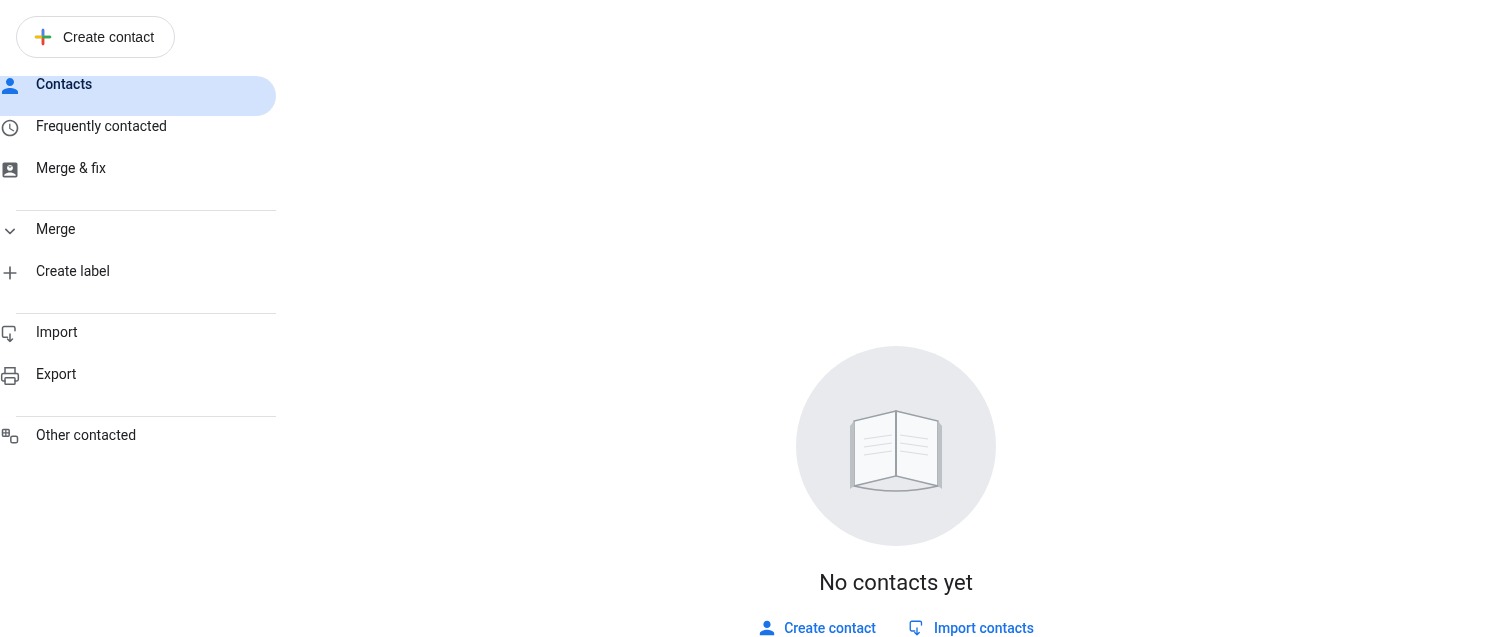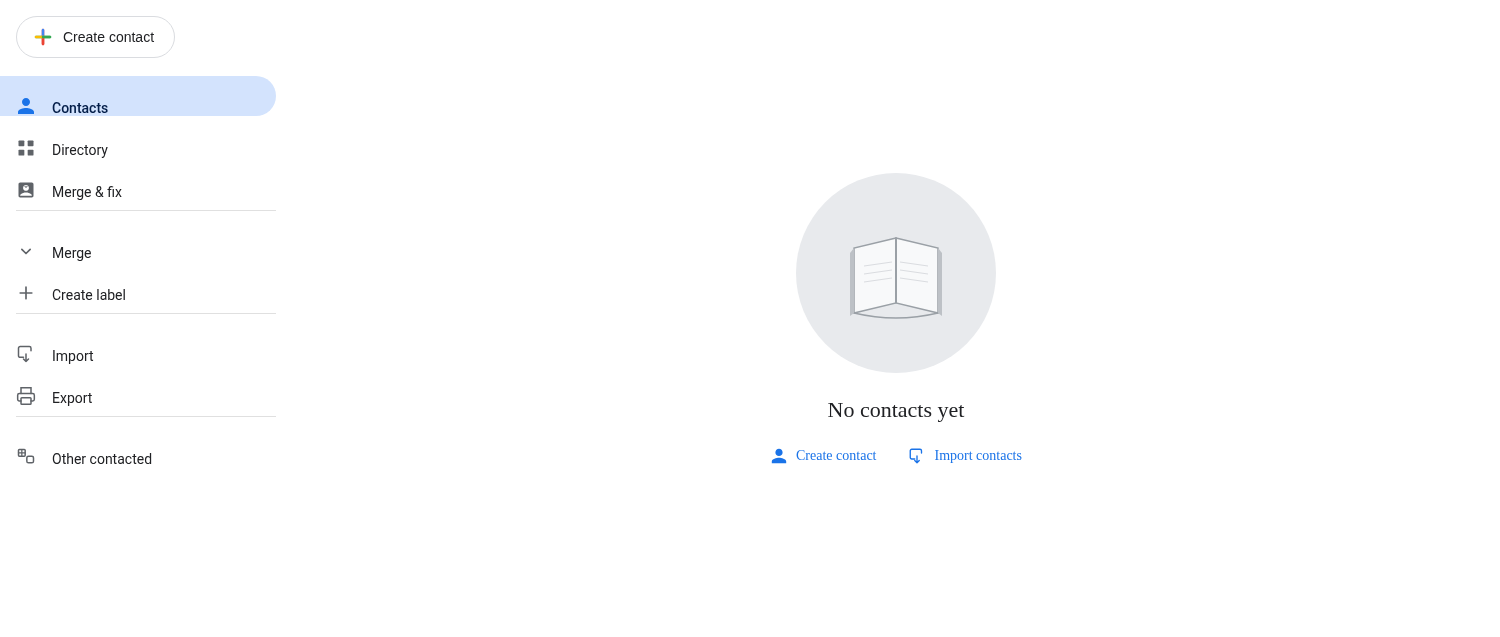--- a/index.html
+++ b/index.html
@@ -42,23 +42,23 @@
       display: flex;
       align-items: center;
       justify-content: center;
       width: 20px;
       height: 20px;
       flex-shrink: 0;
     }
 
     .nav-item {
       display: flex;
-      align-items: flex-end;
+      align-items: flex-start;
       gap: 16px;
-      padding: 0 16px;
+      padding: 0 0;
       height: 40px;
       border-radius: 0 24px 24px 0;
       margin-right: 16px;
       cursor: pointer;
       font-size: 14px;
       color: #202124;
       font-weight: 400;
       position: relative;
     }
     .nav-item.active {
@@ -80,24 +80,23 @@
       height: 1px;
       background: #e0e0e0;
       margin: 8px 16px;
     }
 
     
     .main-content {
       flex: 1;
       display: flex;
       align-items: center;
-      justify-content: center;
+      justify-content: flex-end;
       flex-direction: column;
       gap: 24px;
-      font-family: Liberation Serif, serif;
     }
 
     .empty-state {
       display: flex;
       flex-direction: column;
       align-items: center;
       gap: 24px;
     }
 
     .book-circle {
@@ -163,32 +162,29 @@
 
   <div class="nav-item active">
     <span class="nav-icon">
       <svg width="20" height="20" viewBox="0 0 24 24" fill="none">
         <path d="M12 12c2.7 0 4.8-2.1 4.8-4.8S14.7 2.4 12 2.4 7.2 4.5 7.2 7.2 9.3 12 12 12zm0 2.4c-3.2 0-9.6 1.6-9.6 4.8v2.4h19.2v-2.4c0-3.2-6.4-4.8-9.6-4.8z" fill="#1a73e8"></path>
       </svg>
     </span>
     <span>Contacts</span>
   </div>
 
-
-  <div class="nav-item">
-    <span class="nav-icon">
-      <svg width="20" height="20" viewBox="0 0 24 24" fill="none">
-        <rect x="3" y="3" width="7" height="7" rx="1" fill="#5f6368"></rect>
-        <rect x="14" y="3" width="7" height="7" rx="1" fill="#5f6368"></rect>
-        <rect x="3" y="14" width="7" height="7" rx="1" fill="#5f6368"></rect>
-        <rect x="14" y="14" width="7" height="7" rx="1" fill="#5f6368"></rect>
-      </svg>
-    </span>
-    <span>Directory</span>
-  </div>
+  <div class="nav-item">
+    <span class="nav-icon">
+      <svg width="20" height="20" viewBox="0 0 24 24" fill="none">
+        <path d="M12 2C6.48 2 2 6.48 2 12s4.48 10 10 10 10-4.48 10-10S17.52 2 12 2zm0 18c-4.41 0-8-3.59-8-8s3.59-8 8-8 8 3.59 8 8-3.59 8-8 8zm.5-13H11v6l5.25 3.15.75-1.23-4.5-2.67V7z" fill="#5f6368"></path>
+      </svg>
+    </span>
+    <span>Frequently contacted</span>
+  </div>
+
 
   <div class="nav-item">
     <span class="nav-icon">
       <svg width="20" height="20" viewBox="0 0 24 24" fill="none">
         <path d="M19 3H5c-1.1 0-2 .9-2 2v14c0 1.1.9 2 2 2h14c1.1 0 2-.9 2-2V5c0-1.1-.9-2-2-2zm-7 3c1.93 0 3.5 1.57 3.5 3.5S13.93 13 12 13s-3.5-1.57-3.5-3.5S10.07 6 12 6zm7 13H5v-.23c0-.62.28-1.2.76-1.58C7.47 15.82 9.64 15 12 15s4.53.82 6.24 2.19c.48.38.76.97.76 1.58V19z" fill="#5f6368"></path>
         <path d="M12 7v2m-2-2l2 2 2-2" stroke="#5f6368" stroke-width="1"></path>
       </svg>
     </span>
     <span>Merge &amp; fix</span>
   </div>

